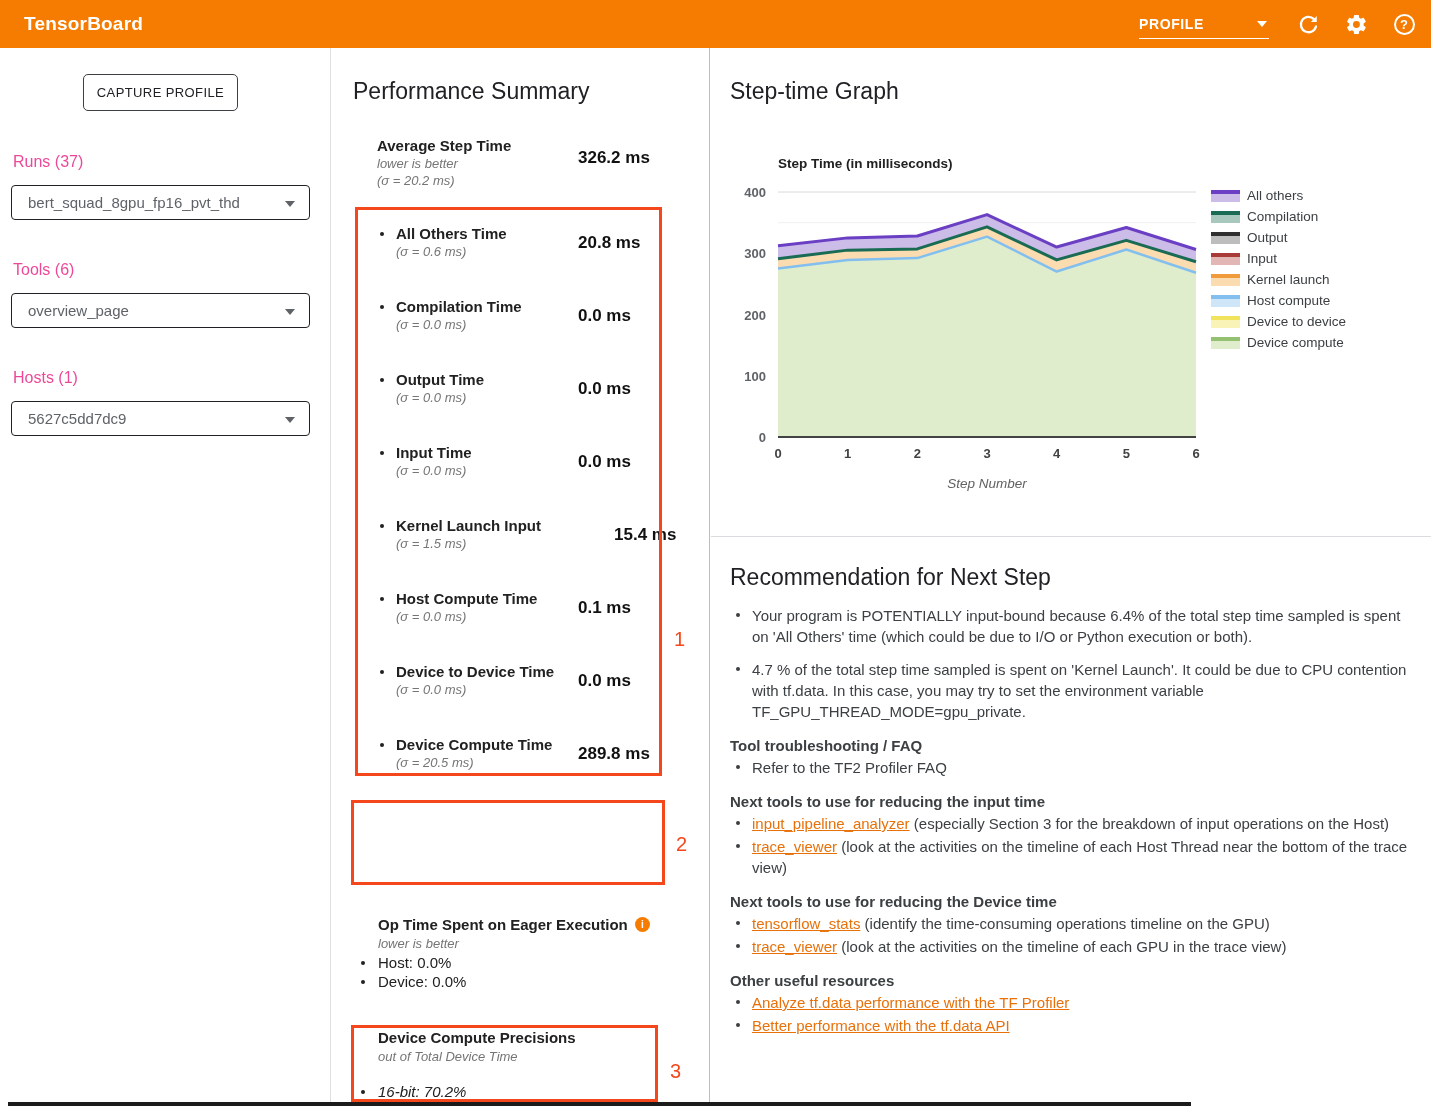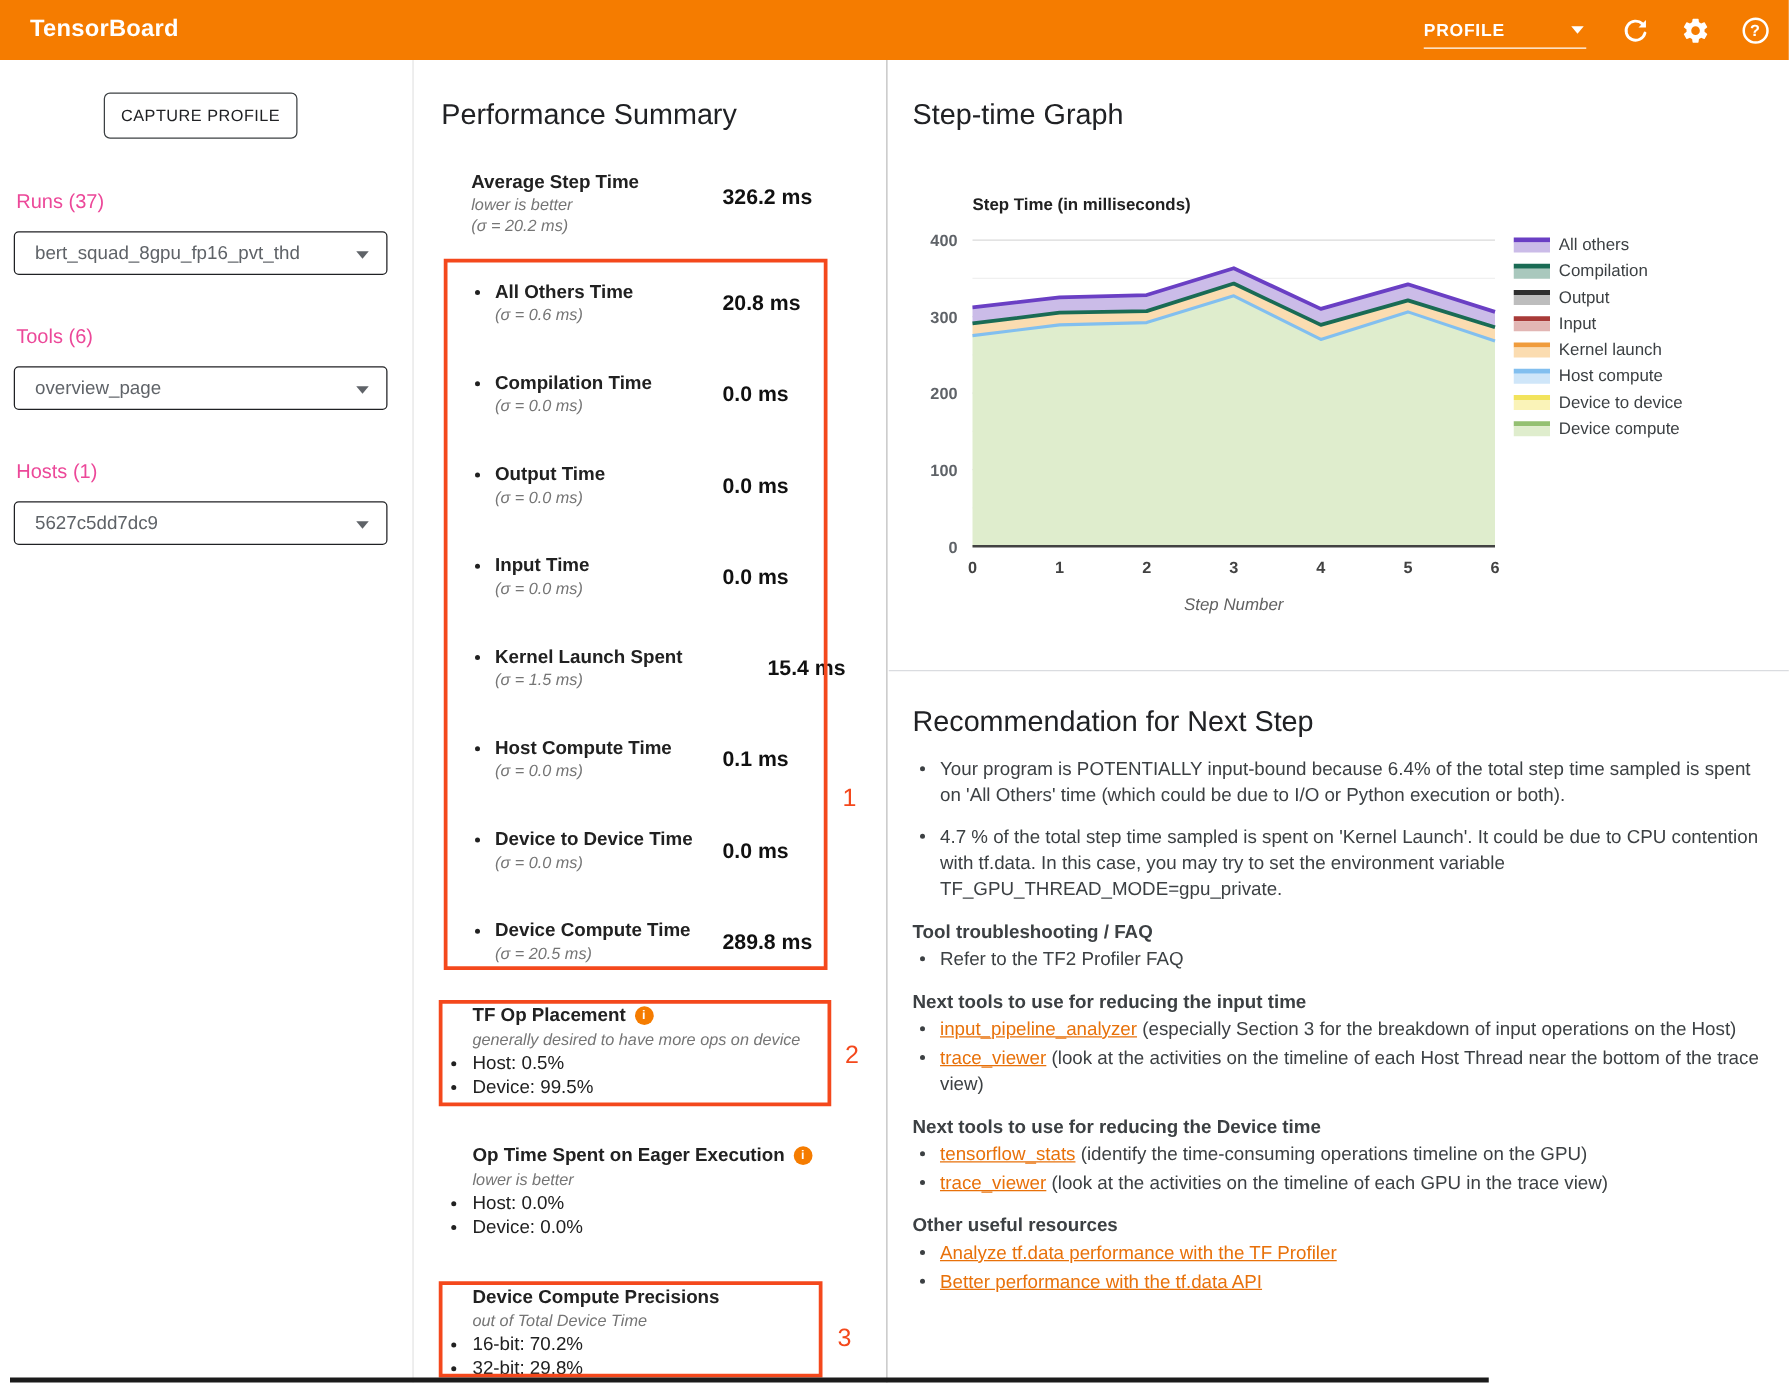--- a/index.html
+++ b/index.html
@@ -154,21 +154,21 @@
 
     <div class="m-row" style="top:396px;">
         <span class="bullet"></span>
       <div class="metric-label">Input Time</div>
       <div class="metric-sub">(σ = 0.0 ms)</div>
     </div>
     <div class="metric-value" style="top:404px;">0.0 ms</div>
 
     <div class="m-row" style="top:469px;">
         <span class="bullet"></span>
-      <div class="metric-label">Kernel Launch Spent</div>
+      <div class="metric-label">Kernel Launch Input</div>
       <div class="metric-sub">(σ = 1.5 ms)</div>
     </div>
     <div class="metric-value" style="top:477px;margin-left:36px;">15.4 ms</div>
 
     <div class="m-row" style="top:542px;">
         <span class="bullet"></span>
       <div class="metric-label">Host Compute Time</div>
       <div class="metric-sub">(σ = 0.0 ms)</div>
     </div>
     <div class="metric-value" style="top:550px;">0.1 ms</div>
@@ -180,38 +180,32 @@
     </div>
     <div class="metric-value" style="top:623px;">0.0 ms</div>
 
     <div class="m-row" style="top:688px; width:200px;">
         <span class="bullet"></span>
       <div class="metric-label">Device Compute Time</div>
       <div class="metric-sub">(σ = 20.5 ms)</div>
     </div>
     <div class="metric-value" style="top:696px;">289.8 ms</div>
 
-    <div style="position:absolute; left:47px; top:756px;">
-      <div class="blk-title"><span>TF Op Placement</span><span class="info-icon">i</span></div>
-      <div class="blk-sub" style="margin-top:3px;">generally desired to have more ops on device</div>
-      <div class="blk-item" style="position:relative; margin-top:3px;"><span class="bullet"></span><span>Host: 0.5%</span></div>
-      <div class="blk-item" style="position:relative; margin-top:2px;"><span class="bullet"></span><span>Device: 99.5%</span></div>
-    </div>
 
     <div style="position:absolute; left:47px; top:868px;">
       <div class="blk-title"><span>Op Time Spent on Eager Execution</span><span class="info-icon">i</span></div>
       <div class="blk-sub" style="margin-top:3px;">lower is better</div>
       <div class="blk-item" style="position:relative; margin-top:3px;"><span class="bullet"></span><span>Host: 0.0%</span></div>
       <div class="blk-item" style="position:relative; margin-top:2px;"><span class="bullet"></span><span>Device: 0.0%</span></div>
     </div>
 
     <div style="position:absolute; left:47px; top:981px;">
       <div class="blk-title">Device Compute Precisions</div>
       <div class="blk-sub" style="margin-top:3px;">out of Total Device Time</div>
-      <div class="blk-item" style="position:relative; margin-top:3px;"><span class="bullet"></span><span>16-bit: 70.2%</span></div>
+      <div class="blk-item" style="position:relative; margin-top:19px;font-style:italic;"><span class="bullet"></span><span>16-bit: 70.2%</span></div>
       <div class="blk-item" style="position:relative; margin-top:2px;"><span class="bullet"></span><span>32-bit: 29.8%</span></div>
     </div>
   </div>
 
   <div class="rightp">
     <div class="panel-title">Step-time Graph</div>
 
     <div class="chart-wrap">
       <svg id="step-chart" width="520" height="345" viewBox="0 0 520 345">
           <line x1="47" x2="465" y1="256.375" y2="256.375" stroke="#f0f0f0" stroke-width="1"></line>

